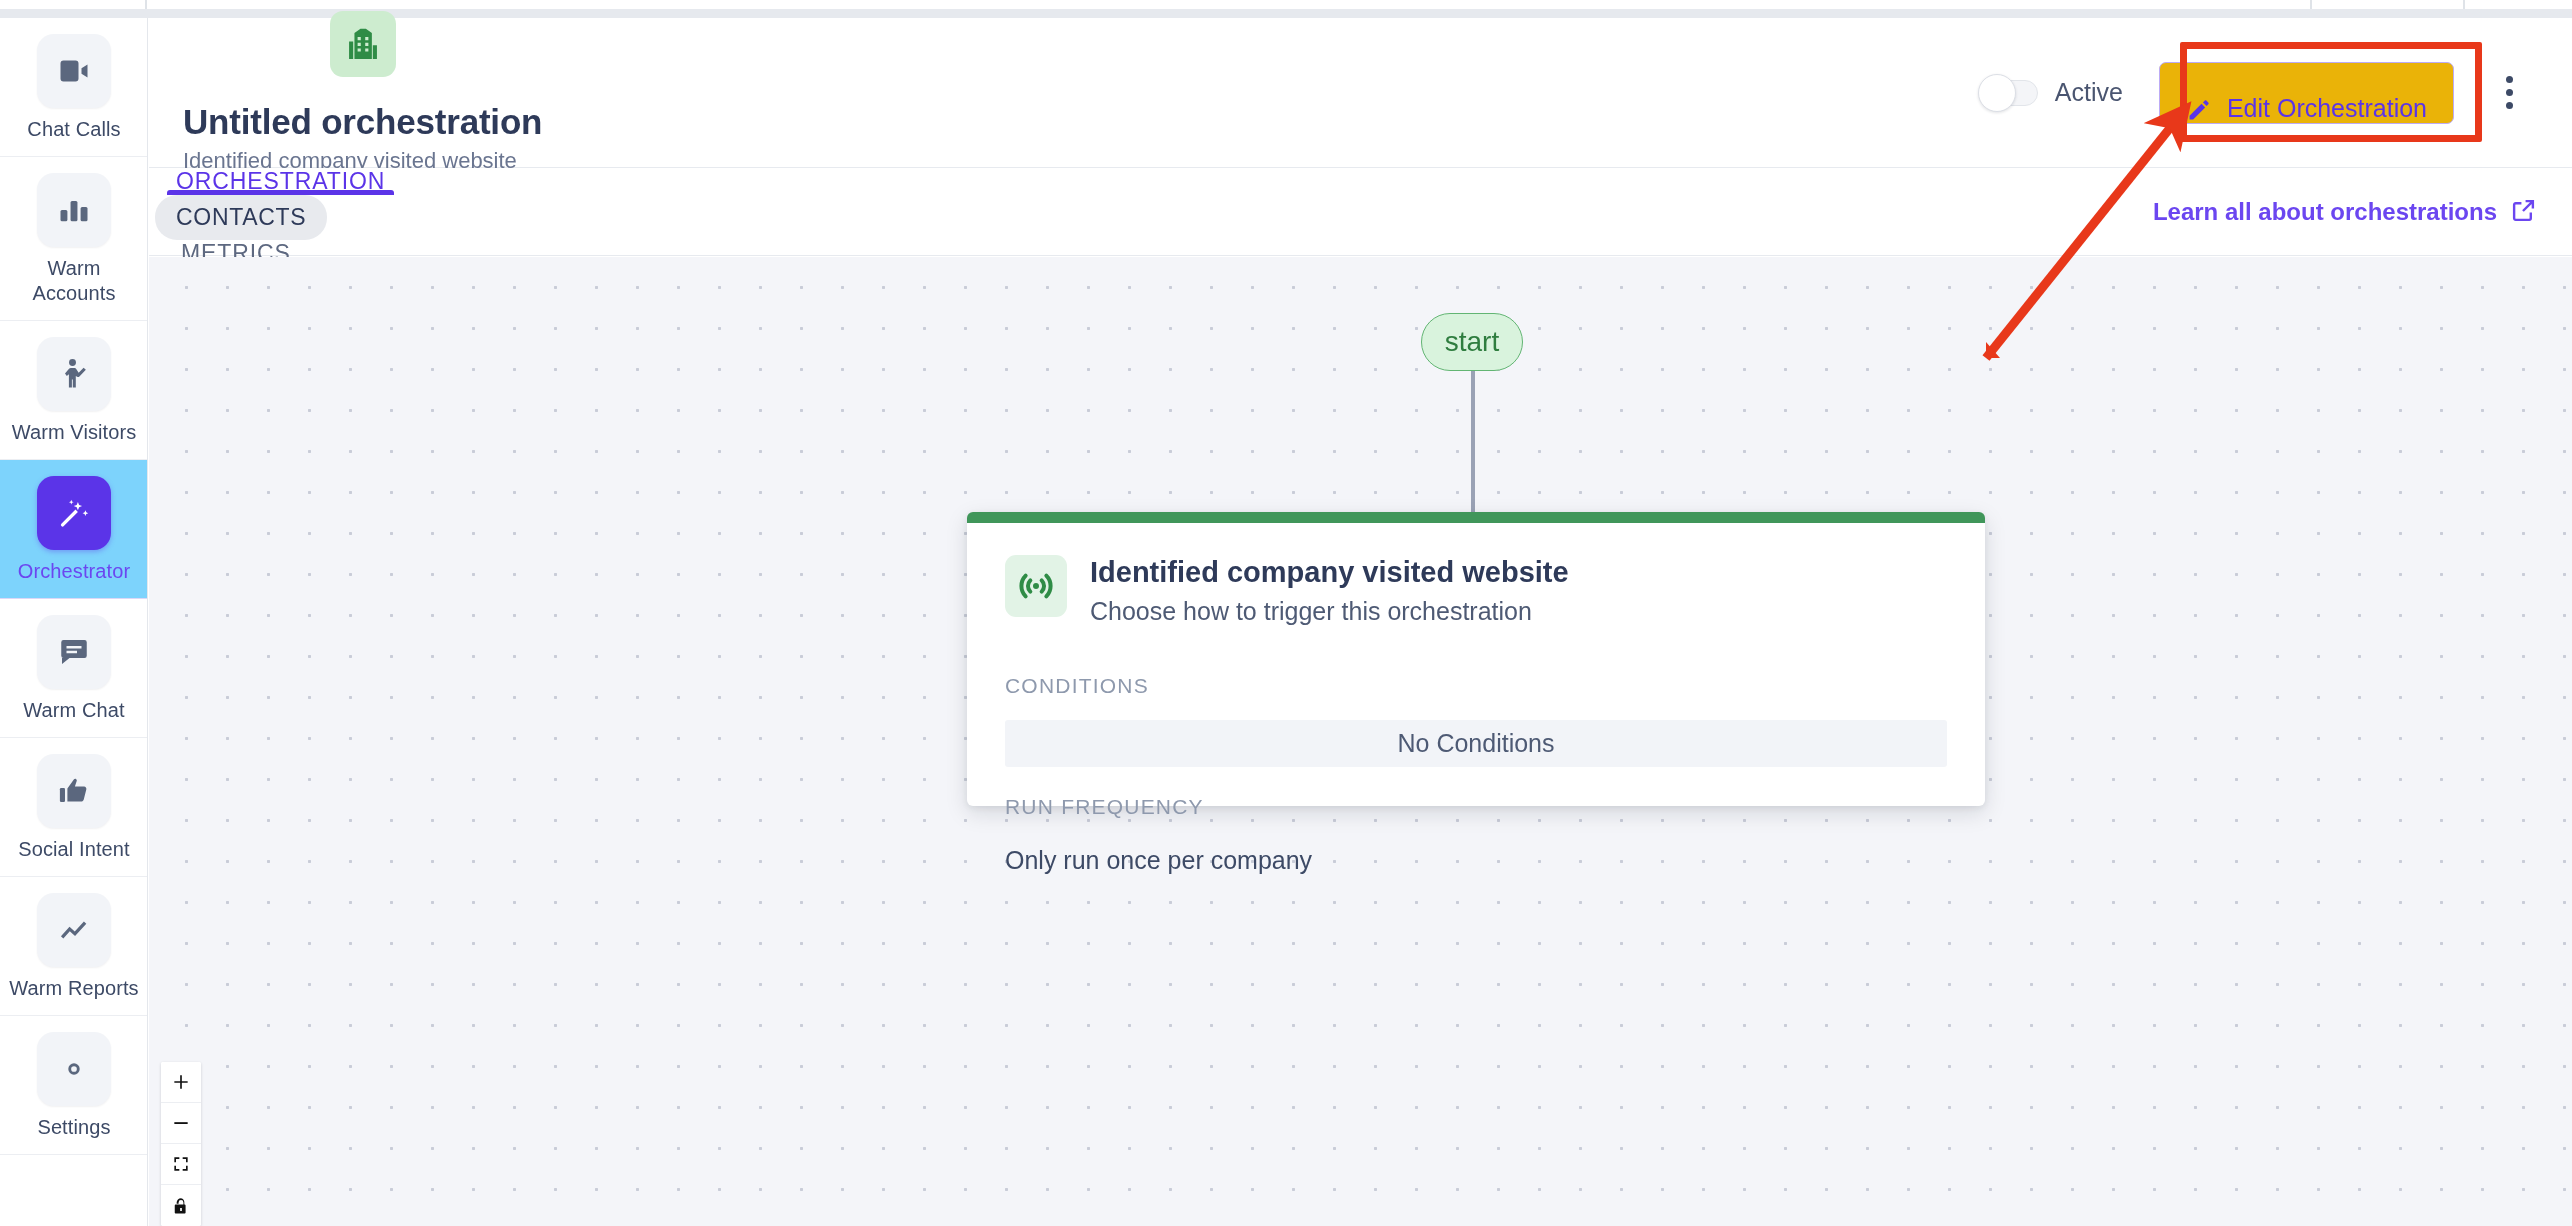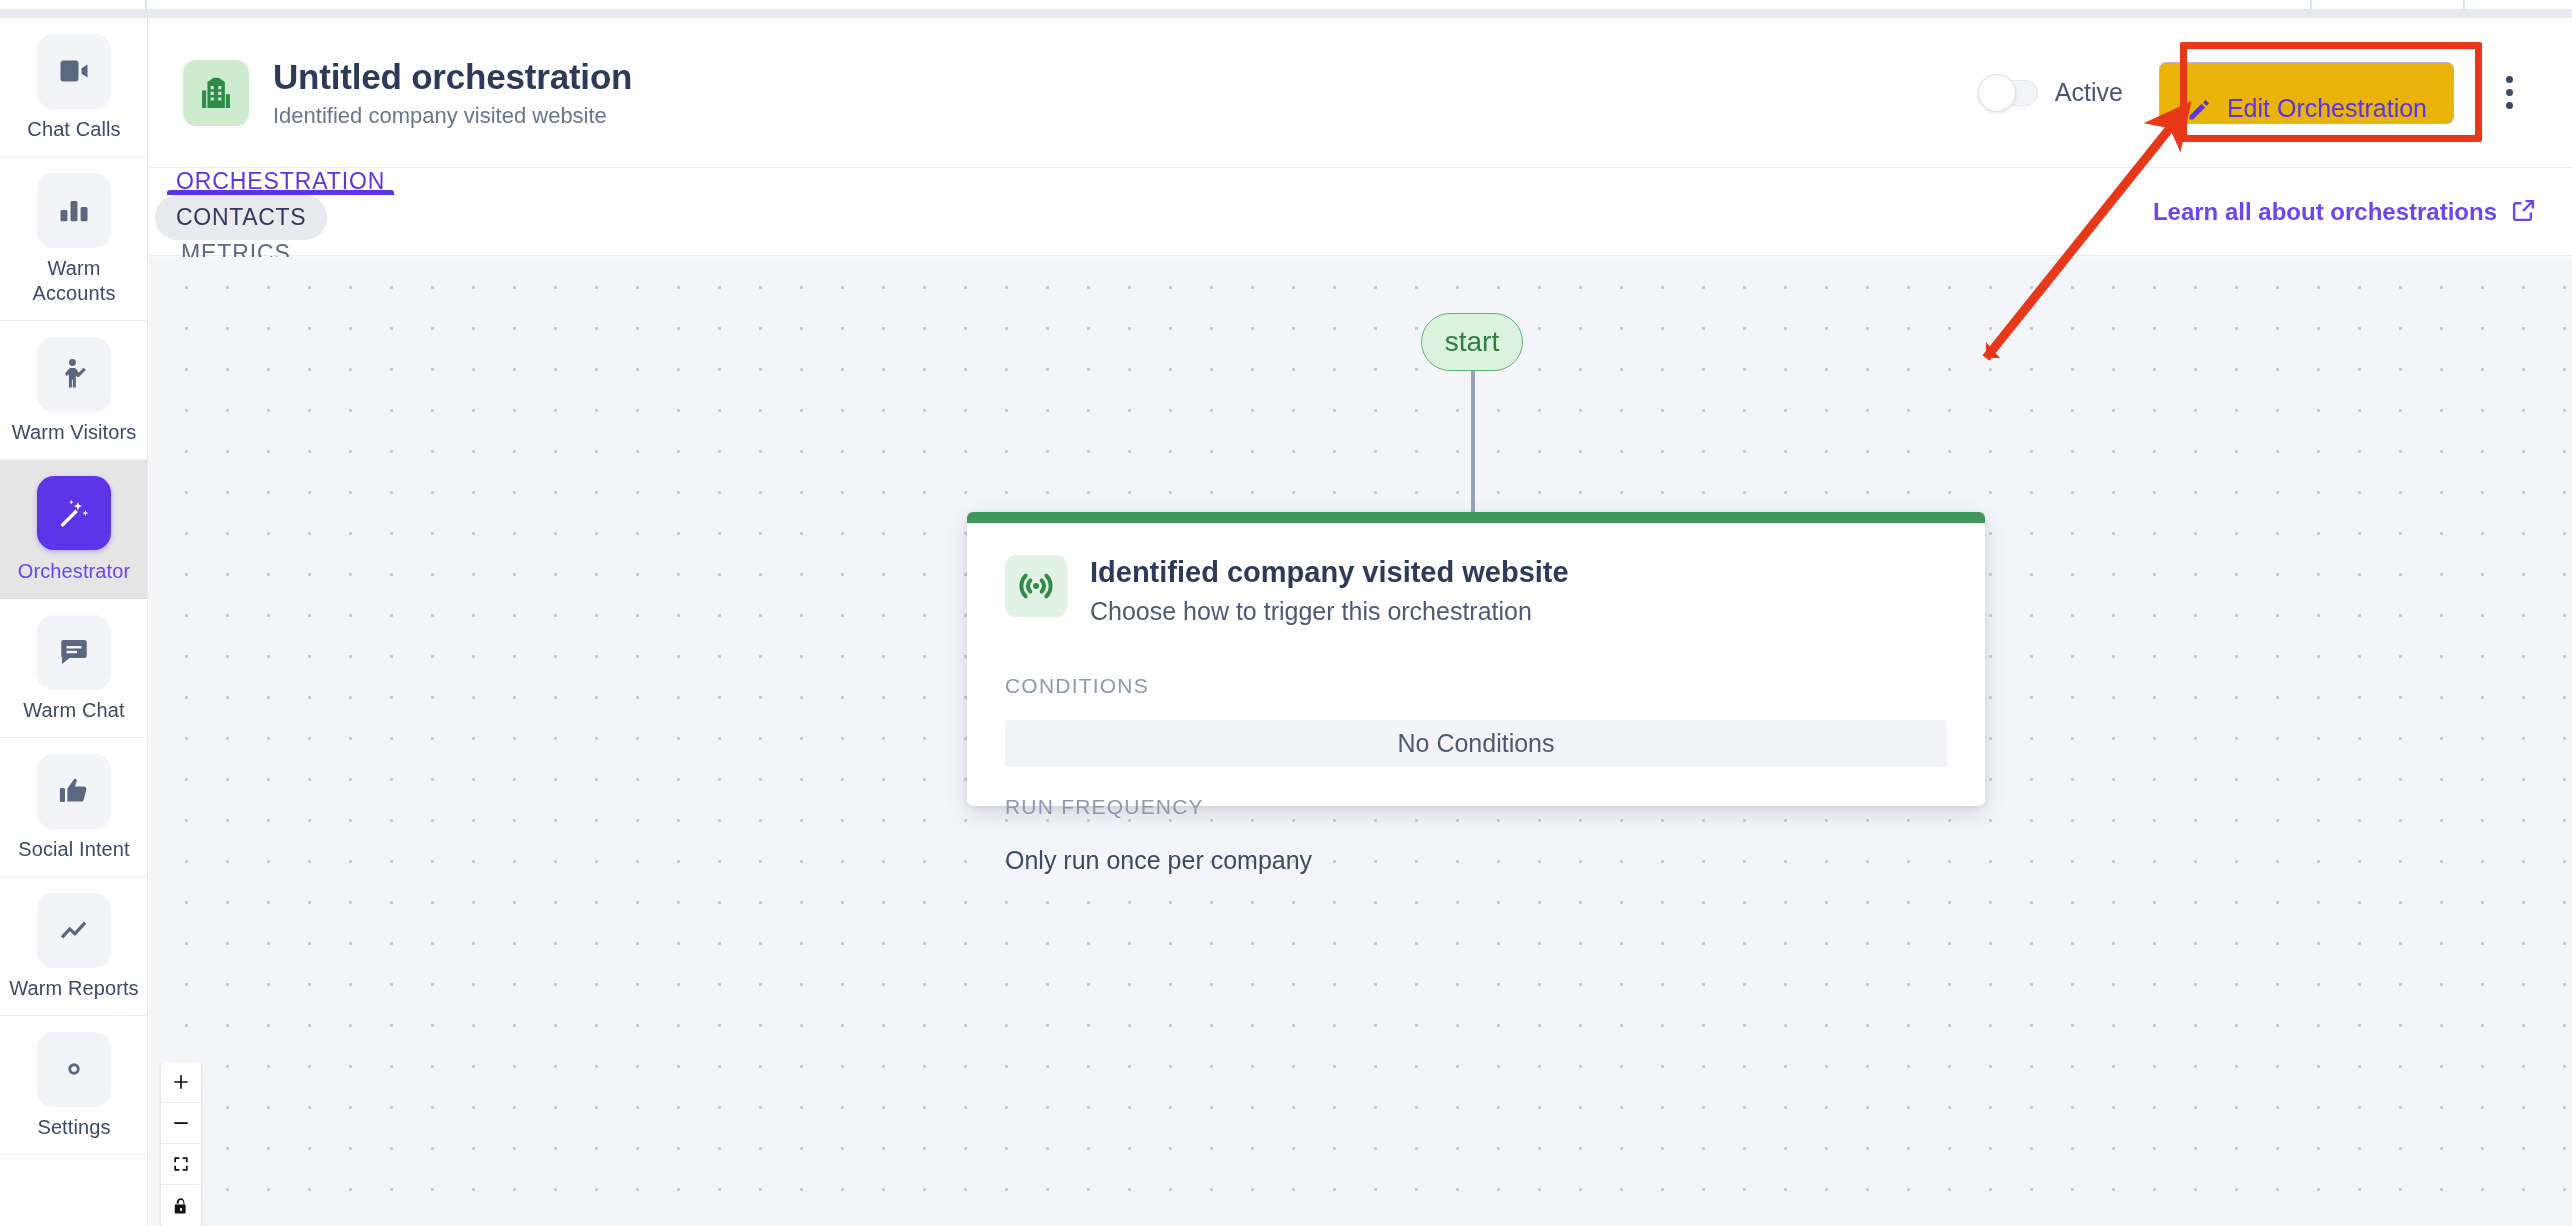--- a/index.html
+++ b/index.html
@@ -31,21 +31,21 @@
   }
   .nav-item {
     position: relative;
     width: 148px;
     padding: 16px 6px 14px 6px;
     border-bottom: 1px solid #eceef2;
     display: flex; flex-direction: column; align-items: center; gap: 9px;
     background: #ffffff;
     cursor: pointer;
   }
-  .nav-item.active { background: #e5e5e5; border-bottom-color: #dcd7f7; }
+  .nav-item.active { background: #7dd3fc; border-bottom-color: #dcd7f7; }
   .nav-tile {
     width: 74px; height: 74px; border-radius: 17px;
     background: #f2f4f8;
     display: flex; align-items: center; justify-content: center;
     box-shadow: 0 1px 2px rgba(16,24,40,.06);
   }
   .nav-item.active .nav-tile { background: #5b34e8; box-shadow: 0 2px 5px rgba(91,52,232,.35); }
   .nav-tile svg { width: 36px; height: 36px; fill: #5b677e; }
   .nav-item.active .nav-tile svg { fill: #ffffff; }
   .nav-label {
@@ -57,21 +57,21 @@
   
   #main { position: absolute; top: 0; left: 149px; width: 2423px; height: 1208px; background: #fff; }
 
   
   #header {
     position: relative; height: 150px; width: 100%;
     border-bottom: 1px solid #e7eaef;
     display: flex; align-items: center; padding: 0 36px 0 34px;
     background: #fff;
   }
-  #title-block { display: flex; align-items: center; gap: 24px; }
+  #title-block { display: flex; align-items: center; gap: 24px; flex-direction: column; }
   #title-icon {
     width: 66px; height: 66px; border-radius: 13px; background: #cdeccf;
     display: flex; align-items: center; justify-content: center; flex: none;
   }
   #title-icon svg { width: 38px; height: 38px; fill: #2f8c46; }
   #title-text h1 {
     font-size: 35px; font-weight: 700; color: #2e3a59; letter-spacing: -.2px; line-height: 42px;
   }
   #title-text .subtitle { font-size: 22px; color: #6a7590; margin-top: 4px; line-height: 27px; }
 

